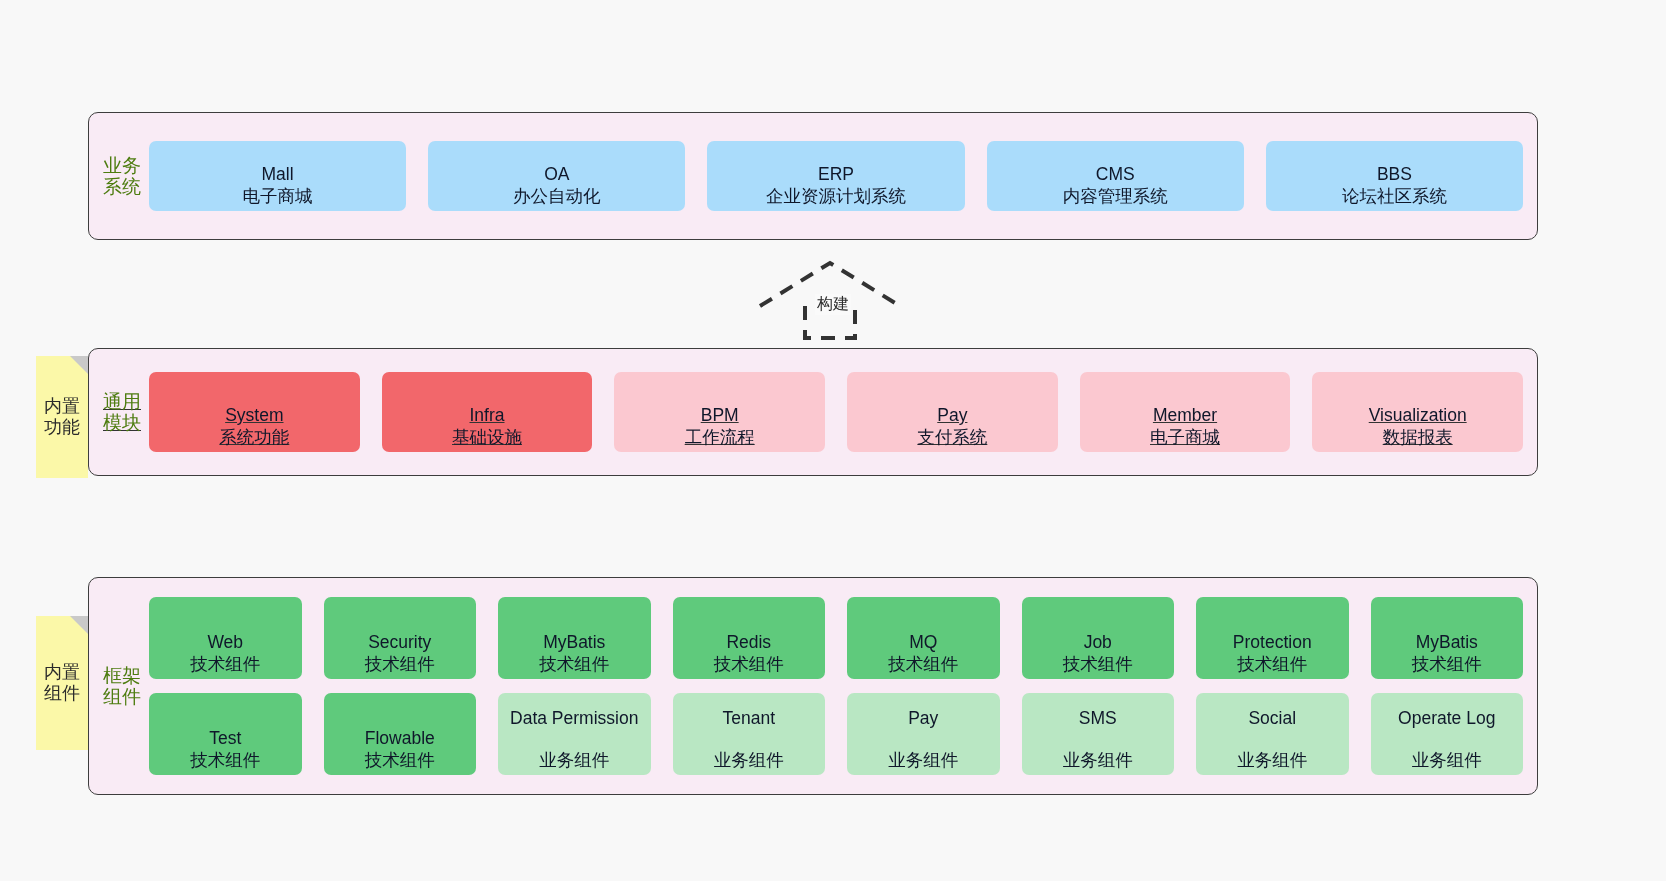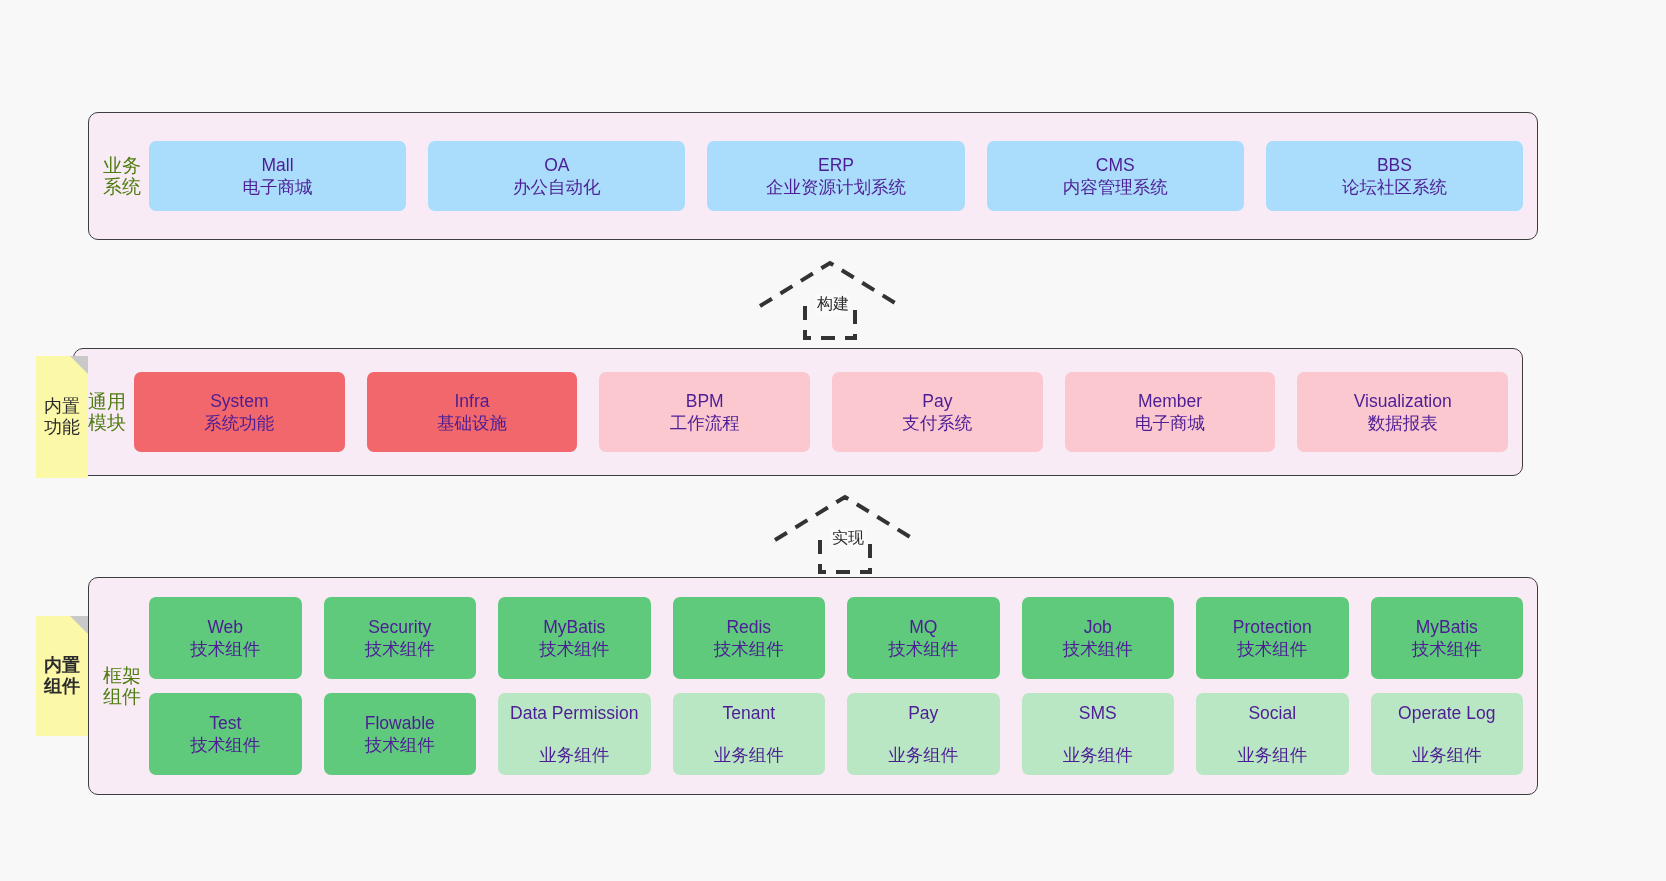--- a/index.html
+++ b/index.html
@@ -57,25 +57,25 @@
     display: flex;
     gap: 22px;
   }
 
   .cell {
     flex: 1 1 0;
     border-radius: 7px;
     display: flex;
     flex-direction: column;
     align-items: center;
-    justify-content: center;
+    justify-content: flex-end;
     text-align: center;
     font-size: 17.5px;
     line-height: 1.26;
-    color: #4c1d95;
+    color: #0f172a;
     box-sizing: border-box;
     padding: 4px 6px;
   }
 
   .cell .ln { display: block; }
 
   
   .c-blue       { background: #aadcfb; }
   .c-red        { background: #f2676b; }
   .c-pink       { background: #fbc8d0; }
@@ -83,21 +83,21 @@
   .c-lightgreen { background: #b9e7c3; gap: 20px; }
 
   
   #layer-business {
     left: 88px;  top: 112px;  width: 1450px;  height: 128px;
   }
   #layer-business .cell { height: 70px; }
 
   
   #layer-common {
-    left: 73px;  top: 348px;  width: 1450px;  height: 128px;
+    left: 88px;  top: 348px;  width: 1450px;  height: 128px; text-decoration: underline;
   }
   #layer-common .cell { height: 80px; }
 
   
   #layer-framework {
     left: 88px;  top: 577px;  width: 1450px;  height: 218px;
   }
   #layer-framework .cell { height: 82px; }
   #layer-framework .layer-title { font-size: 19px; }
 
@@ -118,21 +118,21 @@
     z-index: 3;
   }
   .note .fold {
     position: absolute;
     top: 0; right: 0;
     width: 0; height: 0;
     border-left: 18px solid transparent;
     border-top: 18px solid #c9c9c9;
   }
   #note-common    { left: 36px;  top: 356px;  height: 122px; }
-  #note-framework { left: 36px;  top: 616px;  height: 120px; font-weight: bold; }
+  #note-framework { left: 36px;  top: 616px;  height: 134px; }
 
   
   .gen-arrow {
     position: absolute;
     z-index: 2;
   }
   .gen-arrow svg { display: block; overflow: visible; }
   .gen-label {
     position: absolute;
     font-size: 16px;
@@ -217,27 +217,20 @@
           <span class="ln">电子商城</span>
         </div>
         <div class="cell c-pink">
           <span class="ln">Visualization</span>
           <span class="ln">数据报表</span>
         </div>
       </div>
     </div>
   </div>
 
-  <div class="gen-arrow" id="arrow-impl">
-    <svg width="150" height="82" viewBox="0 0 150 82">
-      <path d="M5 48 L75 5 L145 48" fill="none" stroke="#333333" stroke-width="4" stroke-dasharray="14 10"></path>
-      <path d="M50 48 L50 80 L100 80 L100 48" fill="none" stroke="#333333" stroke-width="4" stroke-dasharray="14 10"></path>
-    </svg>
-    <span class="gen-label">实现</span>
-  </div>
 
   <div class="note" id="note-framework">
     <span class="fold"></span>
     <span>内置组件</span>
   </div>
 
   <div class="layer" id="layer-framework">
     <div class="layer-title">框架组件</div>
     <div class="cells">
 

